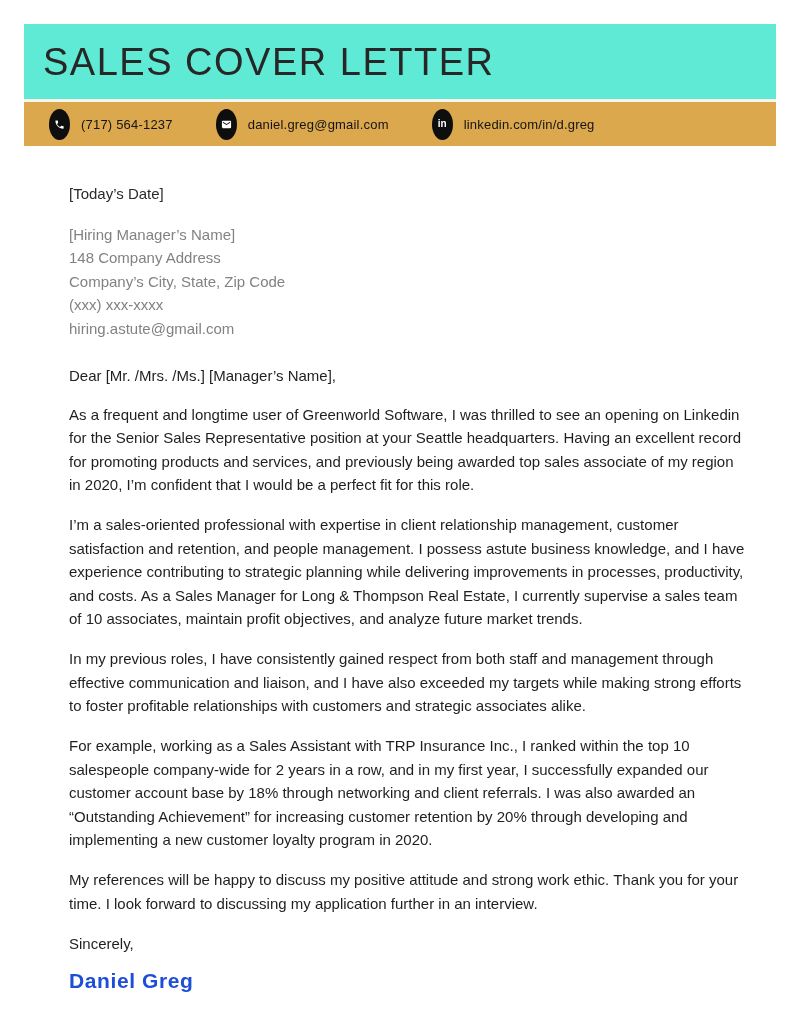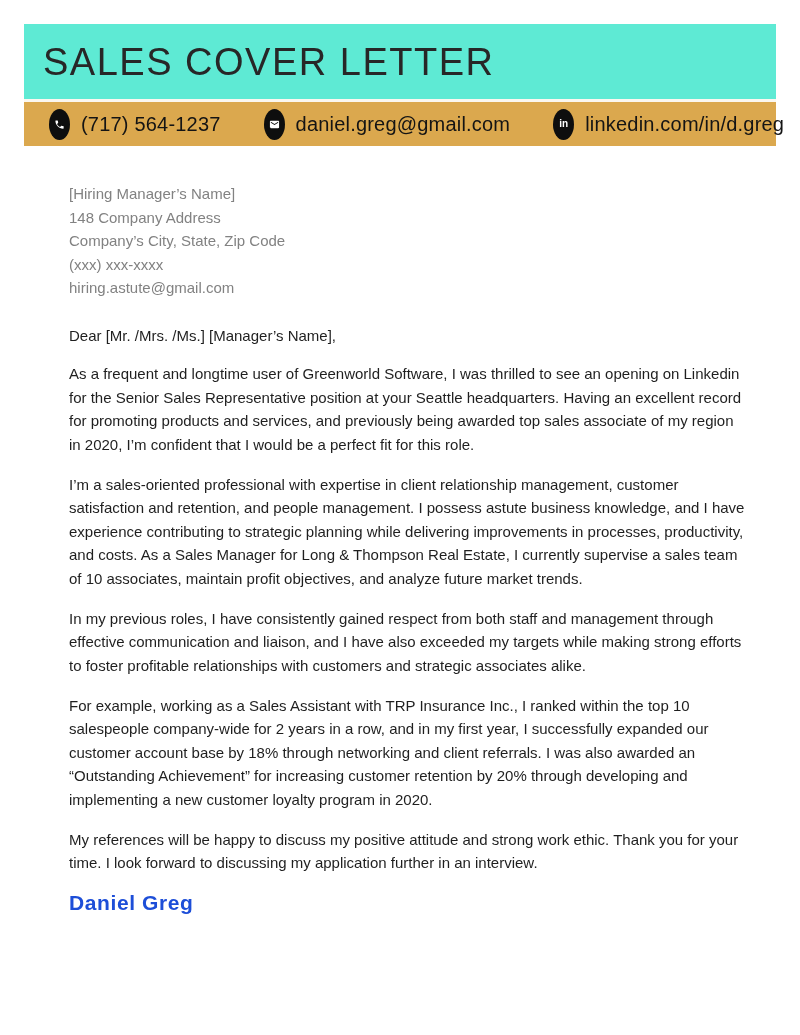--- a/index.html
+++ b/index.html
@@ -65,21 +65,21 @@
   }
   .contact-icon svg { display: block; }
   .contact-icon .in-glyph {
     color: #ffffff;
     font-size: 10px;
     font-weight: bold;
     line-height: 1;
     font-family: "Liberation Sans", sans-serif;
   }
   .contact-text {
-    font-size: 20px;
+    font-size: 13px;
     color: #141414;
     letter-spacing: 0.2px;
     white-space: nowrap;
   }
 
   
   .letter {
     padding: 36px 54px 0 69px;
     color: #1F1F1F;
   }
@@ -148,34 +148,36 @@
           <span class="in-glyph">in</span>
         </span>
         <span class="contact-text">linkedin.com/in/d.greg</span>
       </div>
 
     </div>
   </header>
 
   <main class="letter">
 
+    <div class="line date-line">[Today’s Date]</div>
 
     <div class="recipient-block">
       <div class="line">[Hiring Manager’s Name]</div>
       <div class="line">148 Company Address</div>
       <div class="line">Company’s City, State, Zip Code</div>
       <div class="line">(xxx) xxx-xxxx</div>
       <div class="line">hiring.astute@gmail.com</div>
     </div>
 
     <div class="line salutation">Dear [Mr. /Mrs. /Ms.] [Manager’s Name],</div>
 
     <p class="body-paragraph">As a frequent and longtime user of Greenworld Software, I was thrilled to see an opening on Linkedin for the Senior Sales Representative position at your Seattle headquarters. Having an excellent record for promoting products and services, and previously being awarded top sales associate of my region in 2020, I’m confident that I would be a perfect fit for this role.</p>
     <p class="body-paragraph">I’m a sales-oriented professional with expertise in client relationship management, customer satisfaction and retention, and people management. I possess astute business knowledge, and I have experience contributing to strategic planning while delivering improvements in processes, productivity, and costs. As a Sales Manager for Long &amp; Thompson Real Estate, I currently supervise a sales team of 10 associates, maintain profit objectives, and analyze future market trends.</p>
     <p class="body-paragraph">In my previous roles, I have consistently gained respect from both staff and management through effective communication and liaison, and I have also exceeded my targets while making strong efforts to foster profitable relationships with customers and strategic associates alike.</p>
     <p class="body-paragraph">For example, working as a Sales Assistant with TRP Insurance Inc., I ranked within the top 10 salespeople company-wide for 2 years in a row, and in my first year, I successfully expanded our customer account base by 18% through networking and client referrals. I was also awarded an “Outstanding Achievement” for increasing customer retention by 20% through developing and implementing a new customer loyalty program in 2020.</p>
     <p class="body-paragraph">My references will be happy to discuss my positive attitude and strong work ethic. Thank you for your time. I look forward to discussing my application further in an interview.</p>
 
+    <div class="line closing">Sincerely,</div>
     <div class="signature">Daniel Greg</div>
 
   </main>
 
 </div>
 
 </body></html>

